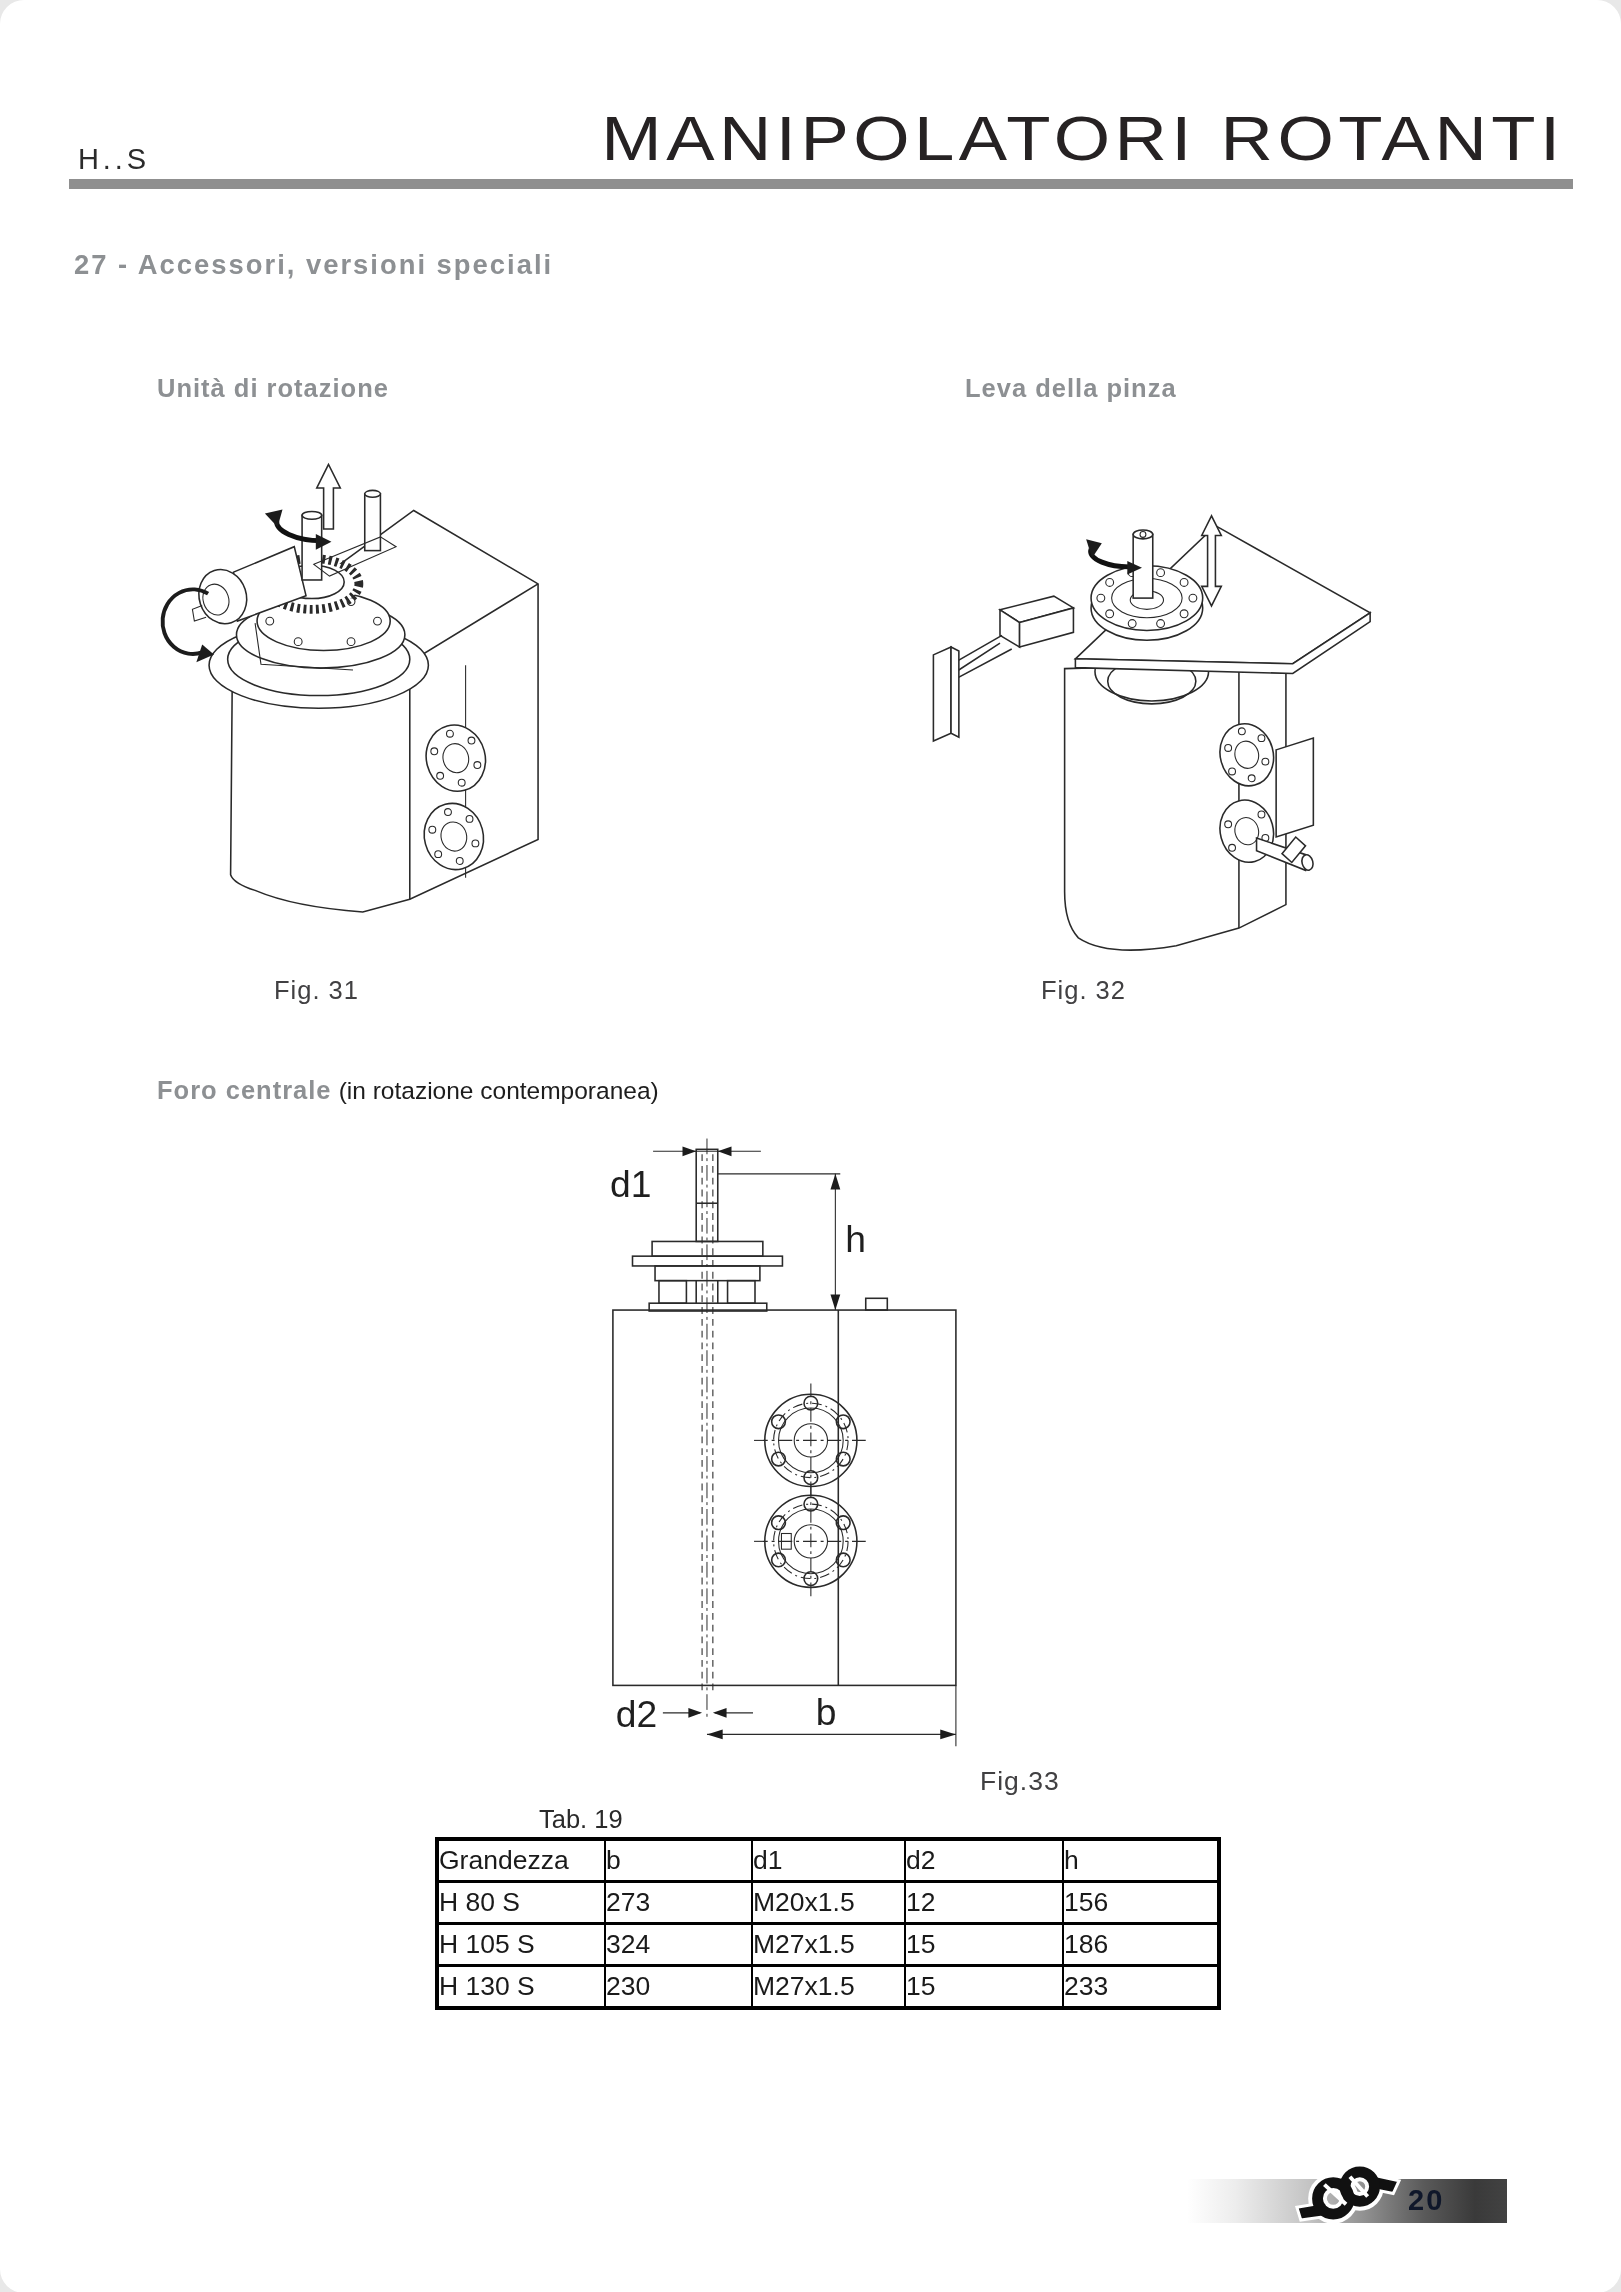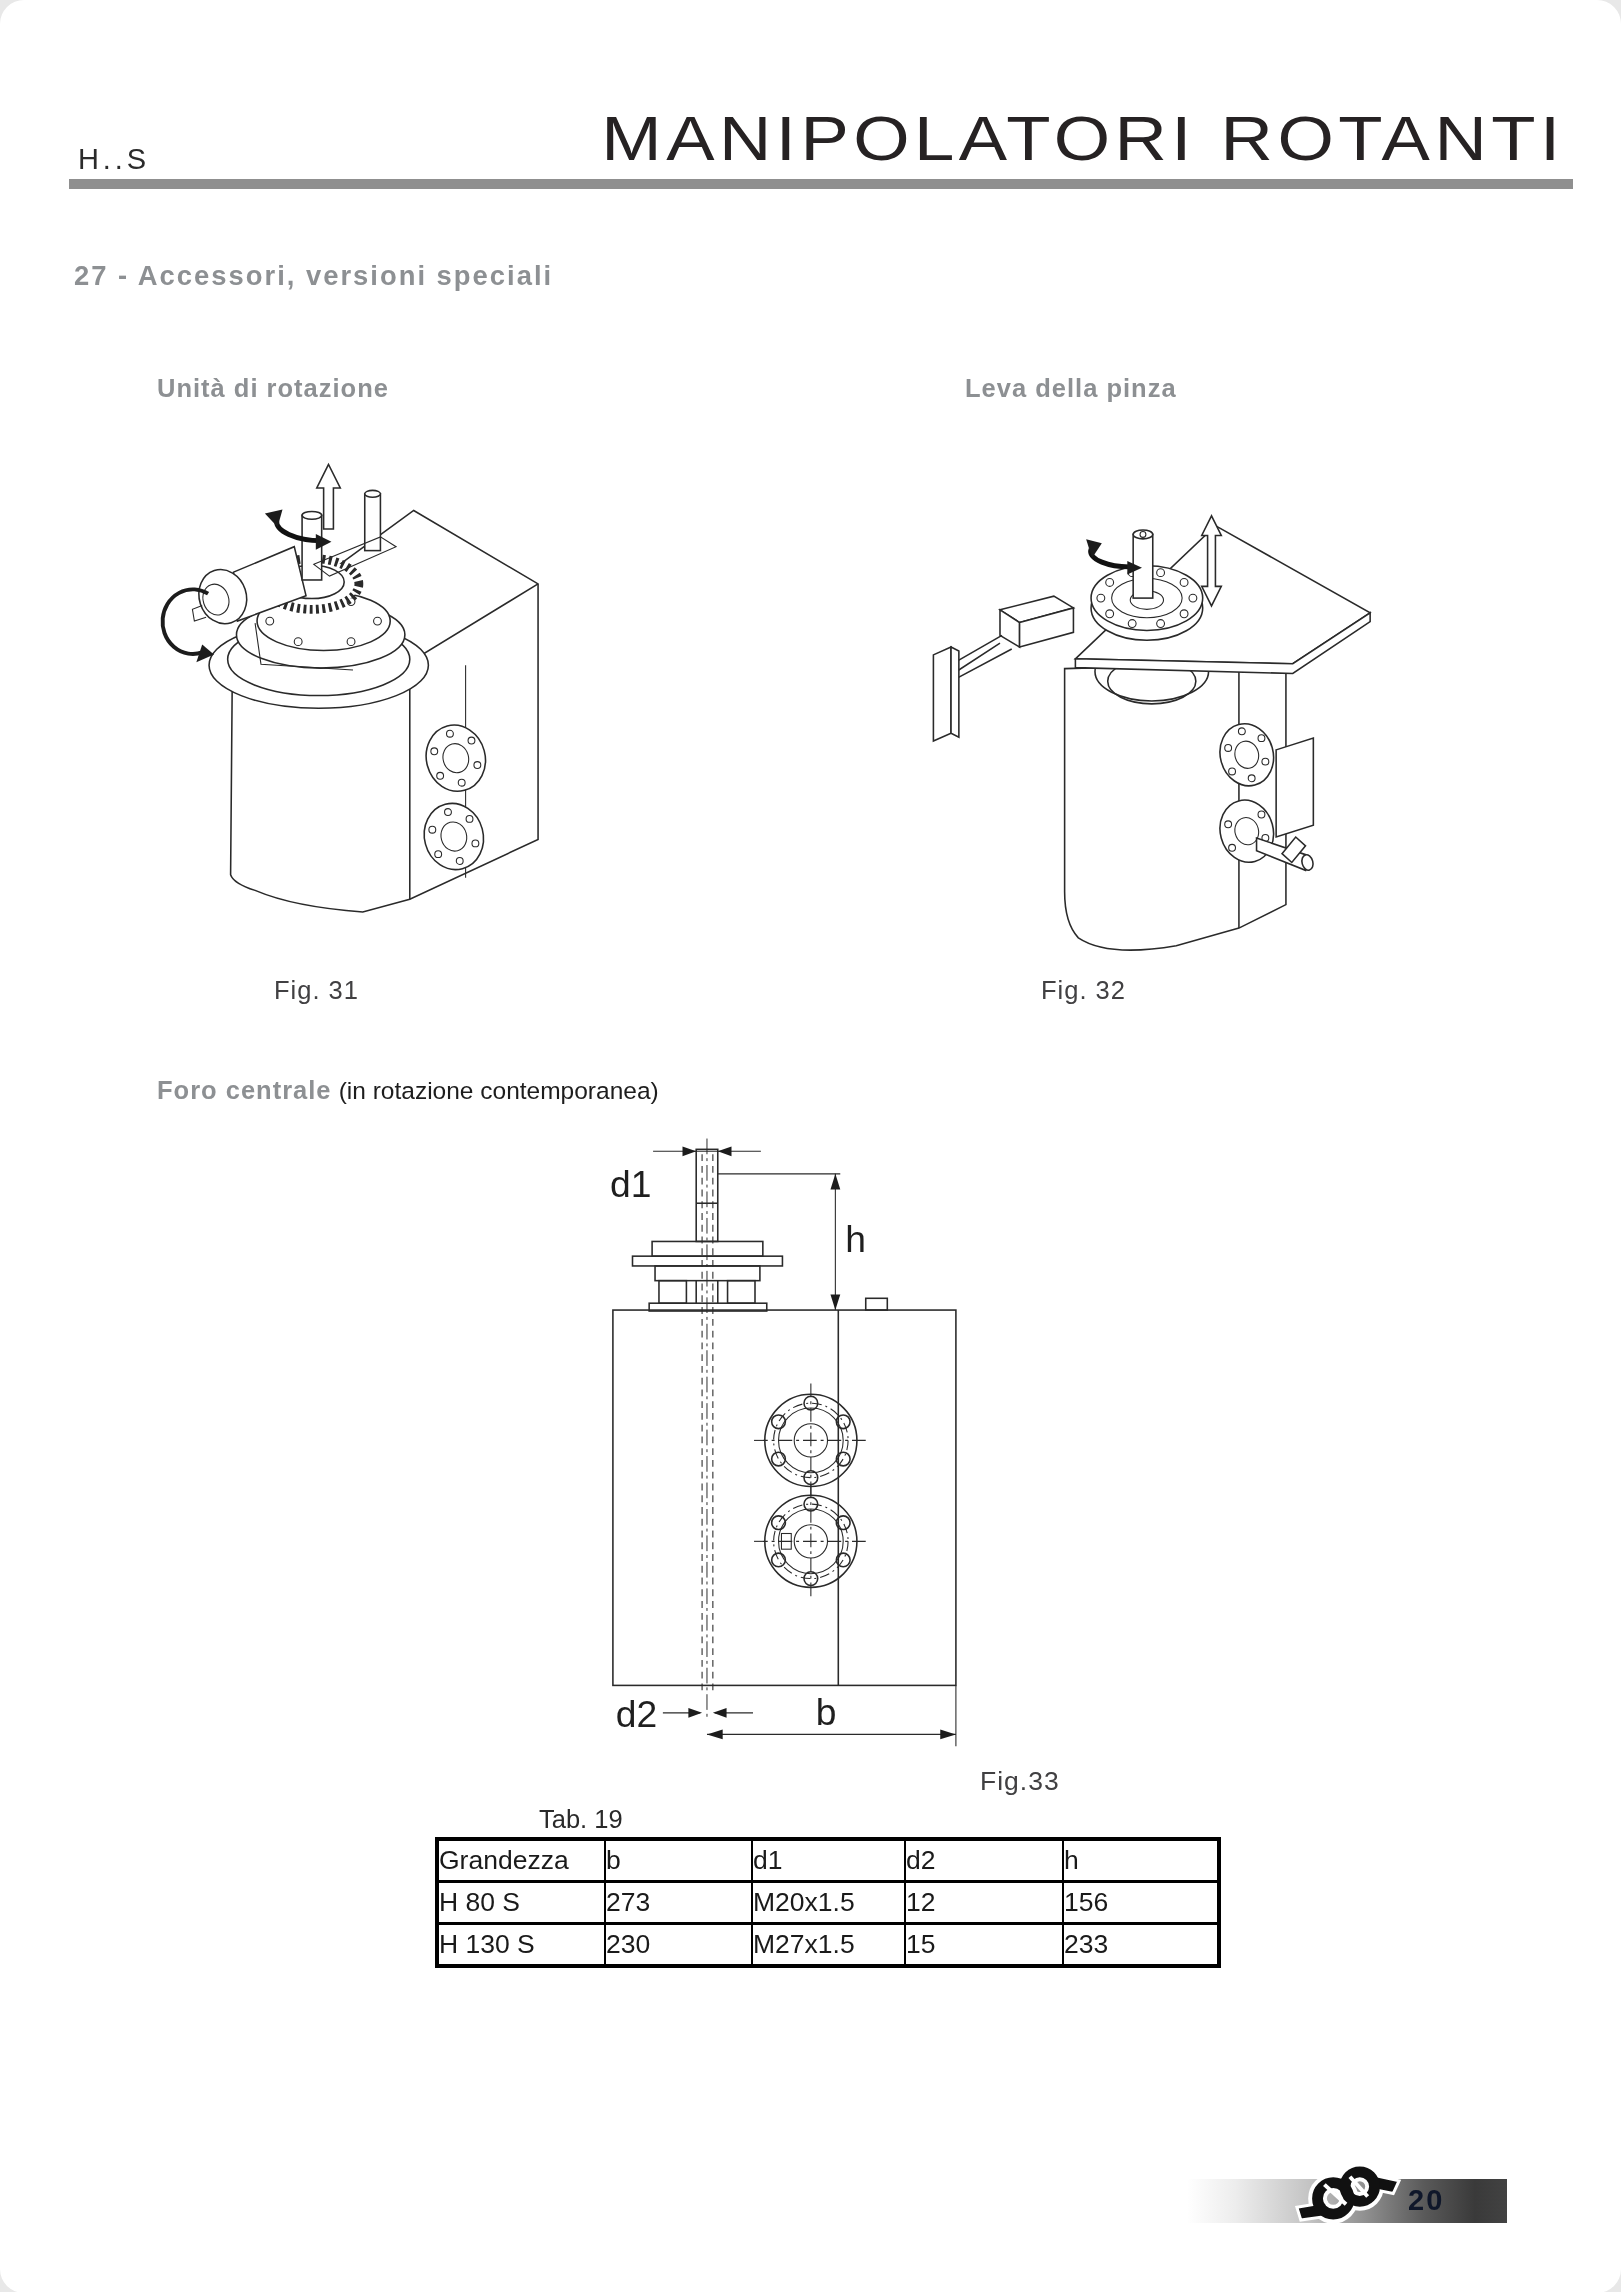--- a/index.html
+++ b/index.html
@@ -10,21 +10,21 @@
   }
   .abs{position:absolute;}
   
   .prod-code{left:78px;top:143px;font-size:29px;letter-spacing:3.9px;color:#2b2b2b;}
   .doc-title{
     right:56px;top:102px;font-size:63px;color:#262223;letter-spacing:3.9px;
     transform:scaleX(1.15);transform-origin:right center;white-space:nowrap;
   }
   .header-bar{left:69px;top:179px;width:1504px;height:9.8px;background:#8f8f8f;}
   
-  .section-title{left:74px;top:260px;font-size:27.4px;font-weight:bold;color:#8d9093;letter-spacing:2px;}
+  .section-title{left:74px;top:249px;font-size:27.4px;font-weight:bold;color:#8d9093;letter-spacing:2px;}
   .col-heading{top:374px;font-size:25.5px;font-weight:bold;color:#8d9093;letter-spacing:1px;}
   .col-heading.left{left:157px;}
   .col-heading.right{left:965px;}
   .fig-caption{font-size:25.5px;color:#414042;letter-spacing:1px;}
   .foro-line{left:157px;top:1076px;font-size:25.5px;white-space:nowrap;}
   .foro-line .gray{font-weight:bold;color:#8d9093;letter-spacing:1px;}
   .foro-line .note{color:#1d1d1d;font-size:24.5px;font-weight:normal;margin-left:0;letter-spacing:0px;}
   .tab-label{left:539px;top:1805px;font-size:25.5px;color:#2a2a2a;}
   
   .dims-table{left:435px;top:1837px;border-collapse:collapse;table-layout:fixed;width:781px;
@@ -322,20 +322,27 @@
       </thead>
     <tbody>
         <tr>
           <td>H 80 S</td>
           <td>273</td>
           <td>M20x1.5</td>
           <td>12</td>
           <td>156</td>
         </tr>
         <tr>
+          <td>H 105 S</td>
+          <td>324</td>
+          <td>M27x1.5</td>
+          <td>15</td>
+          <td>186</td>
+        </tr>
+        <tr>
           <td>H 130 S</td>
           <td>230</td>
           <td>M27x1.5</td>
           <td>15</td>
           <td>233</td>
         </tr>
       </tbody>
   </table>
 
   <div class="abs footer-bar"></div>

